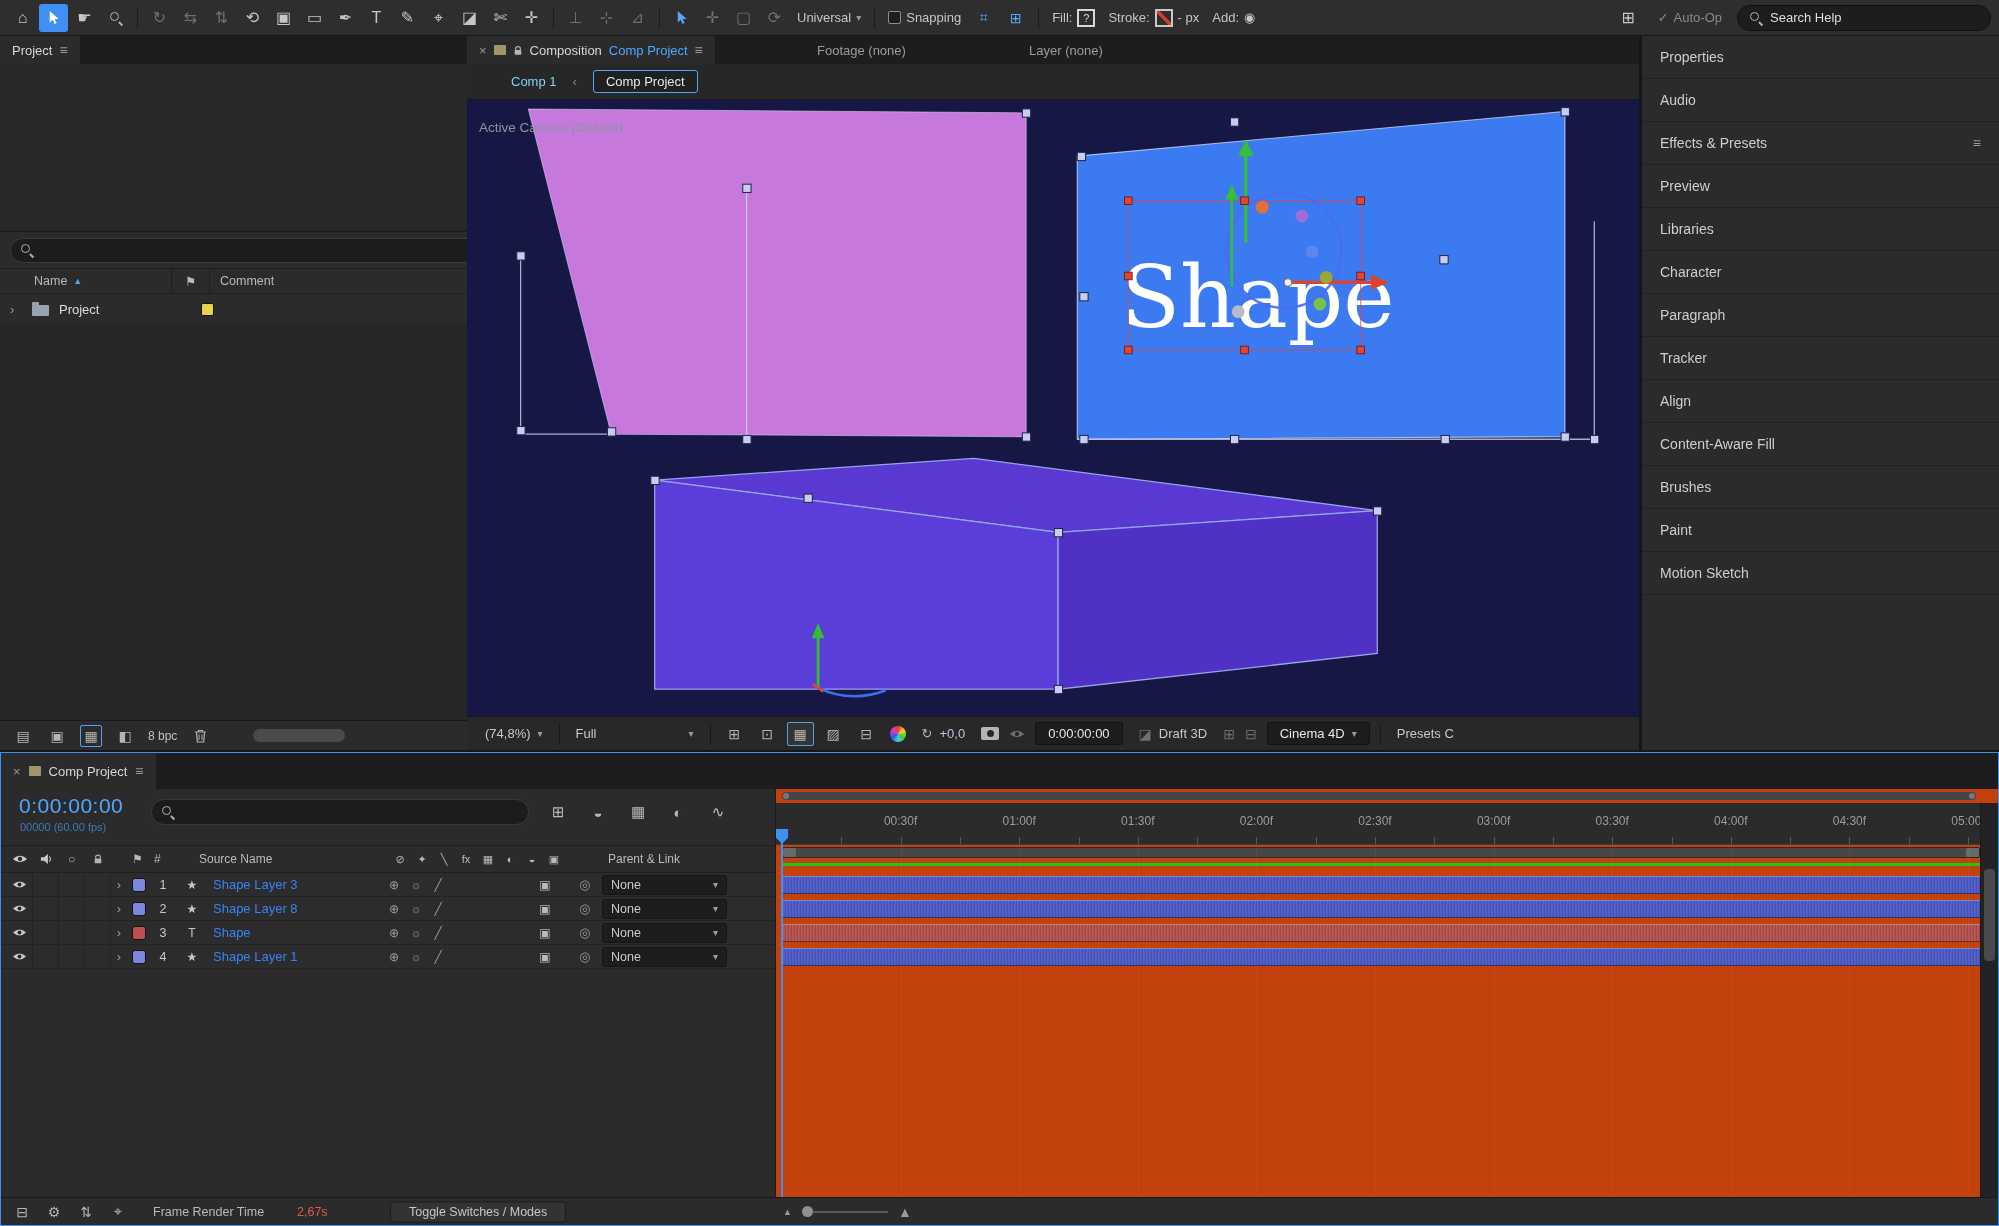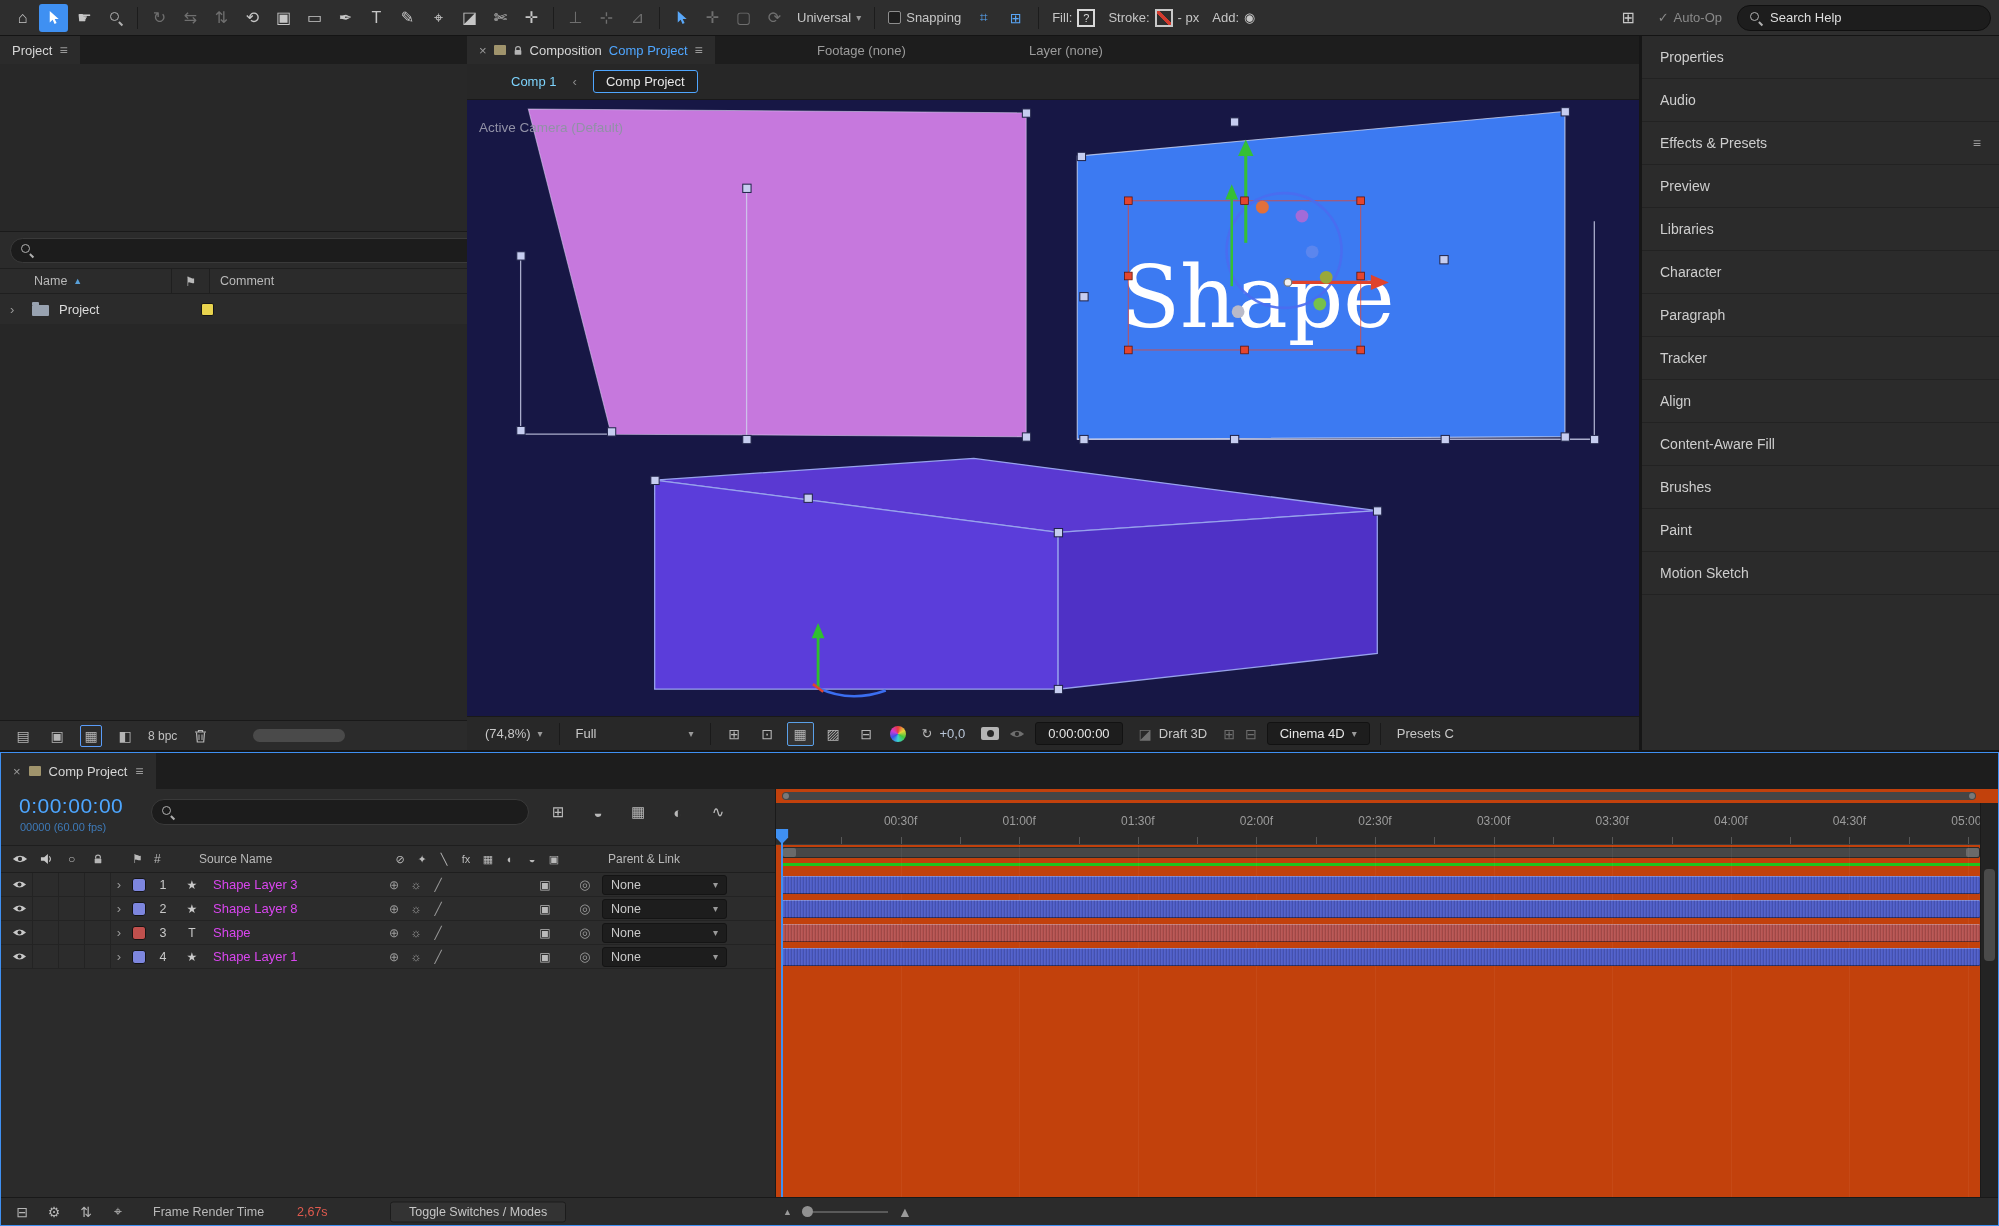--- a/index.html
+++ b/index.html
@@ -105,21 +105,21 @@
 #layer-list{position:absolute;left:0;top:84px;width:100%}
 .tl-row{height:24px;display:flex;align-items:center;border-bottom:1px solid #232323;background:#2c2c2c;padding-left:6px}
 .av{display:flex;height:100%}
 .avcell{width:26px;height:100%;border-right:1px solid #232323;display:flex;align-items:center;justify-content:center}
 .chev{color:#9a9a9a;font-size:13px}
 .tl-row .chev{width:16px;text-align:center}
 .swcell{width:24px;display:flex;justify-content:center}
 .swatch{width:14px;height:14px;border-radius:3px;border:1px solid #141414}
 .numcell{width:24px;text-align:center;font-size:12.5px;color:#c9c9c9}
 .typecell{width:34px;text-align:center;color:#c9c9c9;font-size:12px}
-.namecell{width:174px;font-size:13px;color:#d946ef;padding-left:4px;white-space:nowrap;overflow:hidden}
+.namecell{width:174px;font-size:13px;color:#3b82f6;padding-left:4px;white-space:nowrap;overflow:hidden}
 .swicell{width:22px;text-align:center;color:#9a9a9a;font-size:12px}
 .swicell:first-of-type{margin-left:10px}
 .cubecell{width:22px;margin-left:85px;text-align:center;color:#b9b9b9;font-size:12px}
 .pickwhip{width:22px;margin-left:18px;text-align:center;color:#9a9a9a;font-size:13px}
 .parent-dd{margin-left:6px;width:125px;height:20px;background:#1d1d1d;border:1px solid #141414;border-radius:3px;display:flex;align-items:center;justify-content:space-between;padding:0 8px;font-size:12.5px;color:#c9c9c9}
 #tl-right{position:absolute;left:775px;right:0;top:0;bottom:0;background:#c2410c;overflow:hidden}
 #tl-navigator{position:absolute;left:0;top:0;right:18px;height:14px}
 .navbar{position:absolute;left:6px;right:4px;top:3px;height:8px;background:#454545;border-radius:4px}
 .navbar::before,.navbar::after{content:"";position:absolute;top:1px;width:6px;height:6px;border-radius:50%;background:#787878}
 .navbar::before{left:1px}.navbar::after{right:1px}

